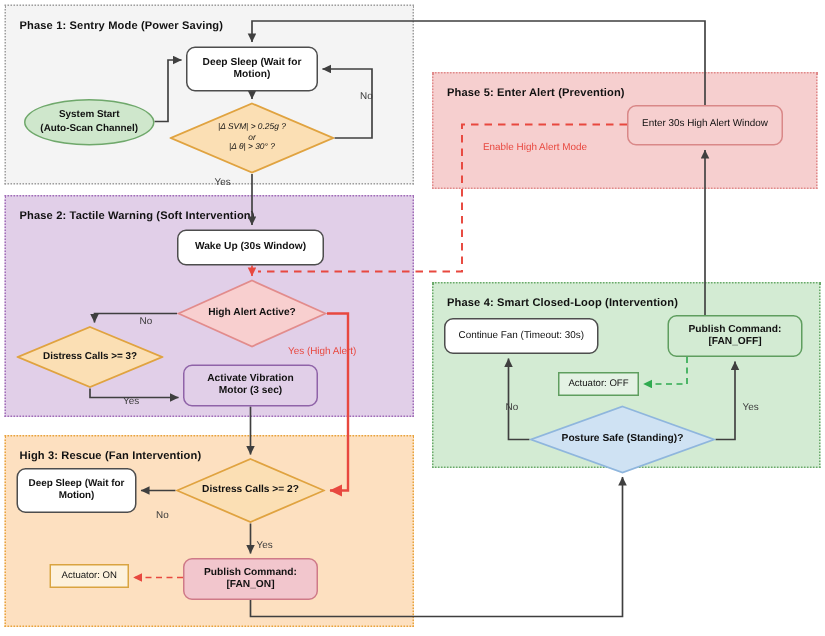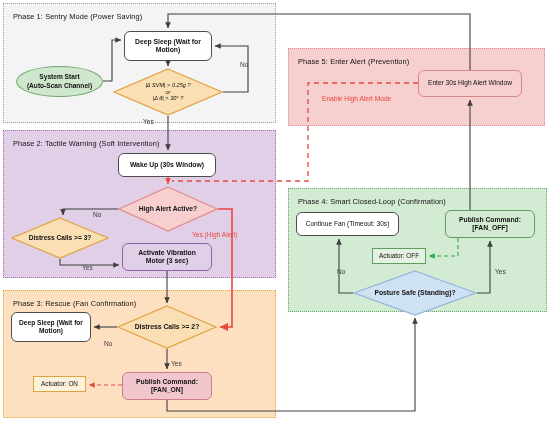--- a/index.html
+++ b/index.html
@@ -1,19 +1,19 @@
 <!DOCTYPE html>
 <html><head>
 <meta charset="utf-8">
 <style>
   html,body{margin:0;padding:0;background:#ffffff;}
   body{font-family:"Liberation Sans",sans-serif;}
   #canvas{position:relative;width:550px;height:424px;background:#ffffff;overflow:hidden;}
   .phase{position:absolute;box-sizing:border-box;}
-  .phase-title{position:absolute;font-size:7.4px;font-weight:normal;color:#111111;white-space:nowrap;letter-spacing:0.1px;text-align:right;}
+  .phase-title{position:absolute;font-size:7.4px;font-weight:bold;color:#111111;white-space:nowrap;letter-spacing:0.1px;text-align:right;}
   .node{position:absolute;box-sizing:border-box;display:flex;align-items:center;justify-content:center;text-align:center;line-height:1.22;}
   .nodetxt{display:block;width:100%;padding:0 3px;box-sizing:border-box;}
   .rrect{border-radius:6px;}
   .diamond-wrap{position:absolute;}
   .diamond-wrap svg{position:absolute;left:0;top:0;}
   .diamond-label{position:absolute;left:0;top:0;width:100%;height:100%;display:flex;align-items:center;justify-content:center;text-align:center;line-height:1.25;}
   .edgelabel{position:absolute;font-size:6.6px;color:#222;white-space:nowrap;}
   .edgelabel.red{color:#e8483f;}
   .edgelabel.grey{color:#3a3a3a;}
   svg.wires{position:absolute;left:0;top:0;width:550px;height:424px;pointer-events:none;}
@@ -22,23 +22,23 @@
 <body>
 
 <div id="canvas">
 
   <div id="phases-layer">
       <div class="phase" style="left: 3px; top: 3px; width: 273px; height: 120px; background: rgb(244, 244, 244); border: 1.2px dotted rgb(158, 158, 158);"></div>
       <div class="phase-title" style="left: 13px; top: 12px;">Phase 1: Sentry Mode (Power Saving)</div>
       <div class="phase" style="left: 3px; top: 130px; width: 273px; height: 148px; background: rgb(225, 207, 232); border: 1.2px dotted rgb(160, 108, 184);"></div>
       <div class="phase-title" style="left: 13px; top: 139px;">Phase 2: Tactile Warning (Soft Intervention)</div>
       <div class="phase" style="left: 3px; top: 290px; width: 273px; height: 128px; background: rgb(253, 224, 192); border: 1.2px dotted rgb(232, 163, 61);"></div>
-      <div class="phase-title" style="left: 13px; top: 299px;">Phase 3: Rescue (Fan Confirmation)</div>
+      <div class="phase-title" style="left: 13px; top: 299px;">High 3: Rescue (Fan Intervention)</div>
       <div class="phase" style="left: 288px; top: 188px; width: 259px; height: 124px; background: rgb(211, 235, 211); border: 1.2px dotted rgb(106, 169, 106);"></div>
-      <div class="phase-title" style="left: 298px; top: 197px;">Phase 4: Smart Closed-Loop (Confirmation)</div>
+      <div class="phase-title" style="left: 298px; top: 197px;">Phase 4: Smart Closed-Loop (Intervention)</div>
       <div class="phase" style="left: 288px; top: 48px; width: 257px; height: 78px; background: rgb(246, 207, 207); border: 1.2px dotted rgb(224, 138, 138);"></div>
       <div class="phase-title" style="left: 298px; top: 57px;">Phase 5: Enter Alert (Prevention)</div>
     </div>
 
   <svg class="wires" viewBox="0 0 550 424">
     <defs>
       <marker id="ar" markerWidth="7" markerHeight="7" refX="5.2" refY="2.6" orient="auto">
         <path d="M0,0 L5.4,2.6 L0,5.2 z" fill="#3f3f3f"></path>
       </marker>
       <marker id="arRed" markerWidth="7" markerHeight="7" refX="5.2" refY="2.6" orient="auto">

